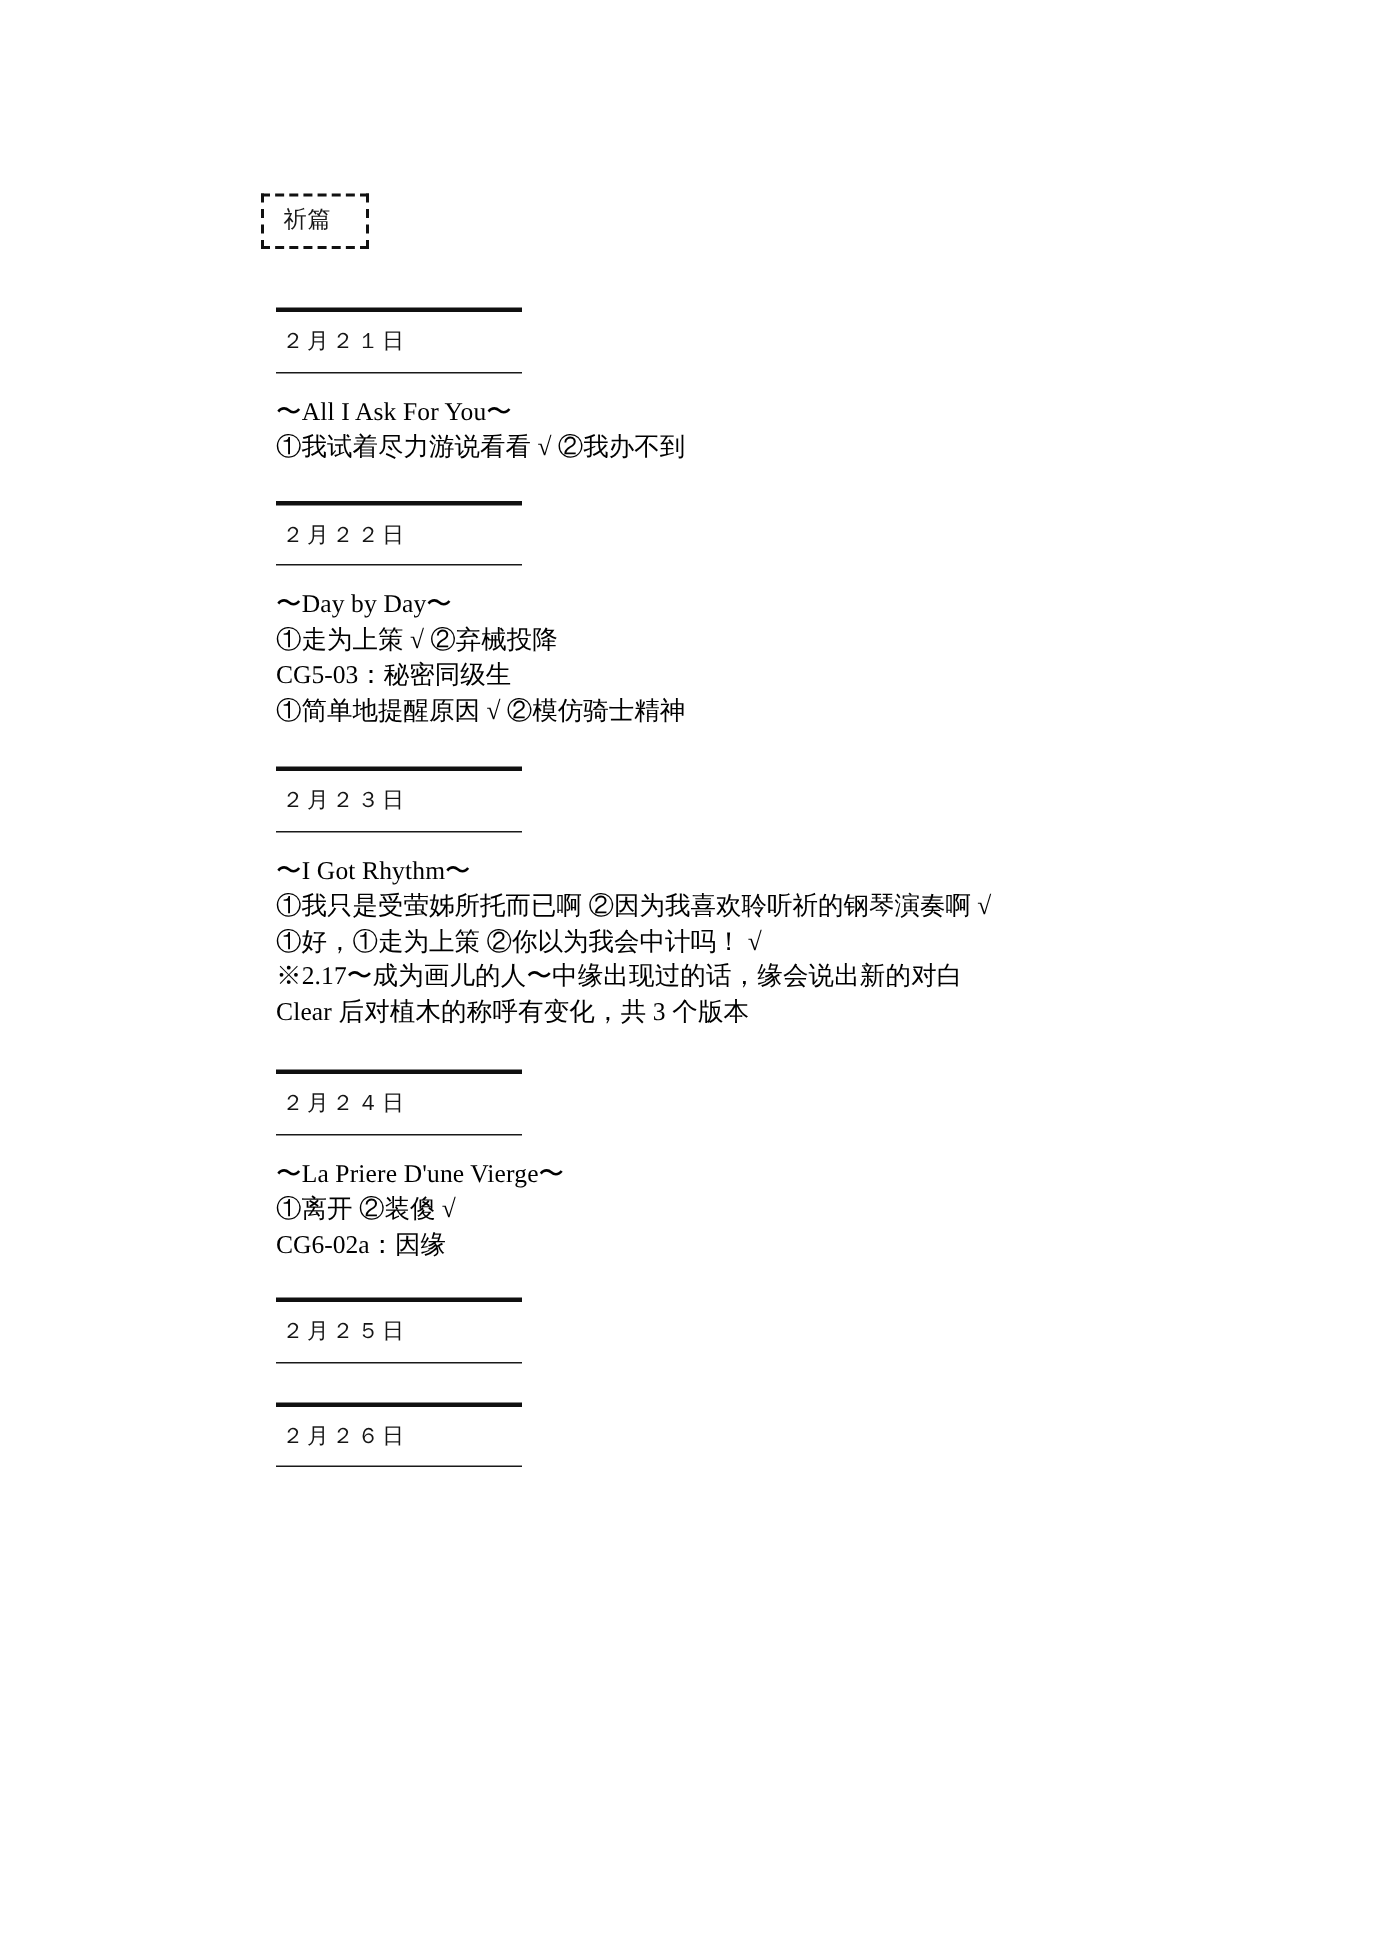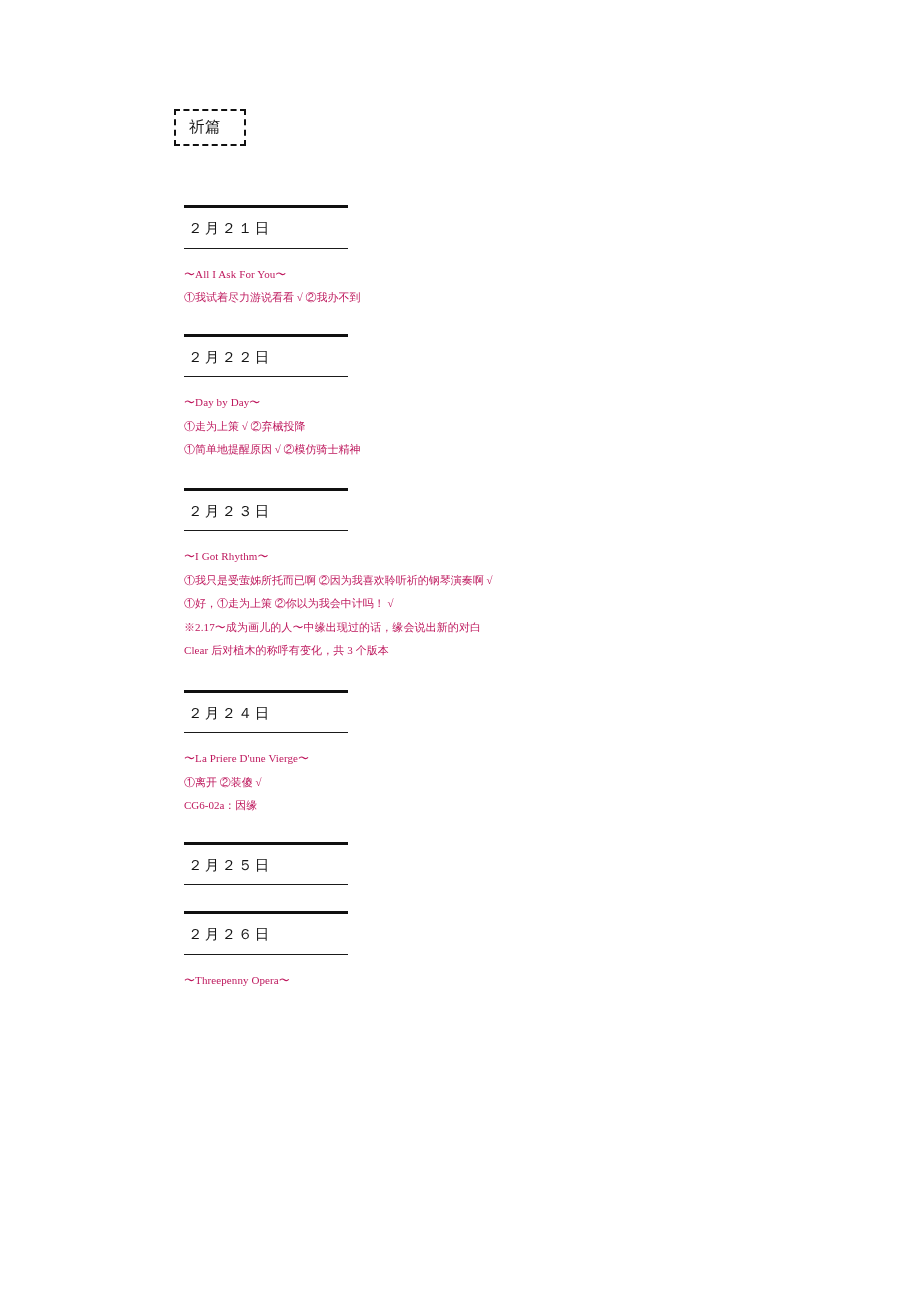--- a/index.html
+++ b/index.html
@@ -22,21 +22,21 @@
     left: 0;
     top: 0;
     width: 920px;
     height: 1302px;
   }
 
   
   .title-box-wrap {
     position: absolute;
     left: 174px;
-    top: 109px;
+    top: 129px;
   }
   .title-box {
     display: inline-block;
     box-sizing: border-box;
     min-width: 72px;
     padding: 8px 13px 9px 13px;
     border: 2px dashed #111111;
     
     border-image: none;
     line-height: 1;
@@ -81,24 +81,24 @@
     letter-spacing: 2.2px;
     white-space: nowrap;
     color: #151515;
   }
 
   .body-block {
     padding-top: 14px;
   }
 
   .line {
-    font-size: 11px;
+    font-size: 17px;
     line-height: 23.5px;
     white-space: nowrap;
-    color: #be185d;
+    color: #000000;
   }
   .line.song {
     letter-spacing: 0.1px;
   }
   .line.note {
     letter-spacing: 0.1px;
   }
 
   
   .gap-a { margin-bottom: 24px; }
@@ -126,20 +126,21 @@
           <div class="line choice">①我试着尽力游说看看 √  ②我办不到</div>
         </div>
       </div>
       <div class="day-section gap-b">
         <div class="rule-thick"></div>
         <div class="date-line">２月２２日</div>
         <div class="rule-thin"></div>
         <div class="body-block">
           <div class="line song">〜Day by Day〜</div>
           <div class="line choice">①走为上策 √  ②弃械投降</div>
+          <div class="line cg">CG5-03：秘密同级生</div>
           <div class="line choice">①简单地提醒原因 √  ②模仿骑士精神</div>
         </div>
       </div>
       <div class="day-section gap-c">
         <div class="rule-thick"></div>
         <div class="date-line">２月２３日</div>
         <div class="rule-thin"></div>
         <div class="body-block">
           <div class="line song">〜I Got Rhythm〜</div>
           <div class="line choice">①我只是受萤姊所托而已啊  ②因为我喜欢聆听祈的钢琴演奏啊 √</div>
@@ -160,19 +161,16 @@
       </div>
       <div class="day-section gap-b">
         <div class="rule-thick"></div>
         <div class="date-line">２月２５日</div>
         <div class="rule-thin"></div>
       </div>
       <div class="day-section gap-c">
         <div class="rule-thick"></div>
         <div class="date-line">２月２６日</div>
         <div class="rule-thin"></div>
-        <div class="body-block">
-          <div class="line song">〜Threepenny Opera〜</div>
-        </div>
       </div>
     </div>
 
 </div>
 
 </body></html>

